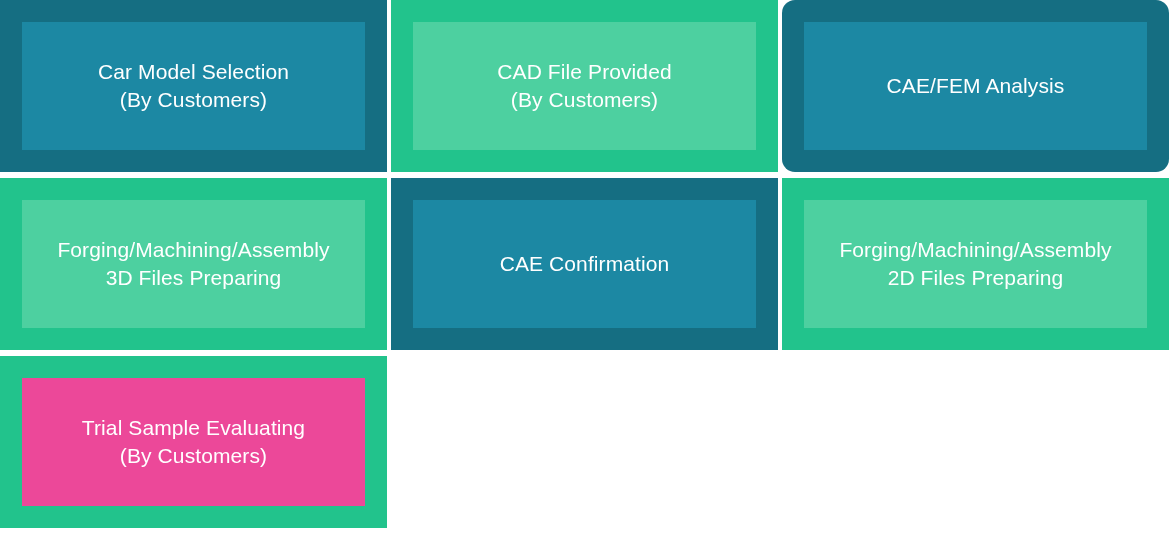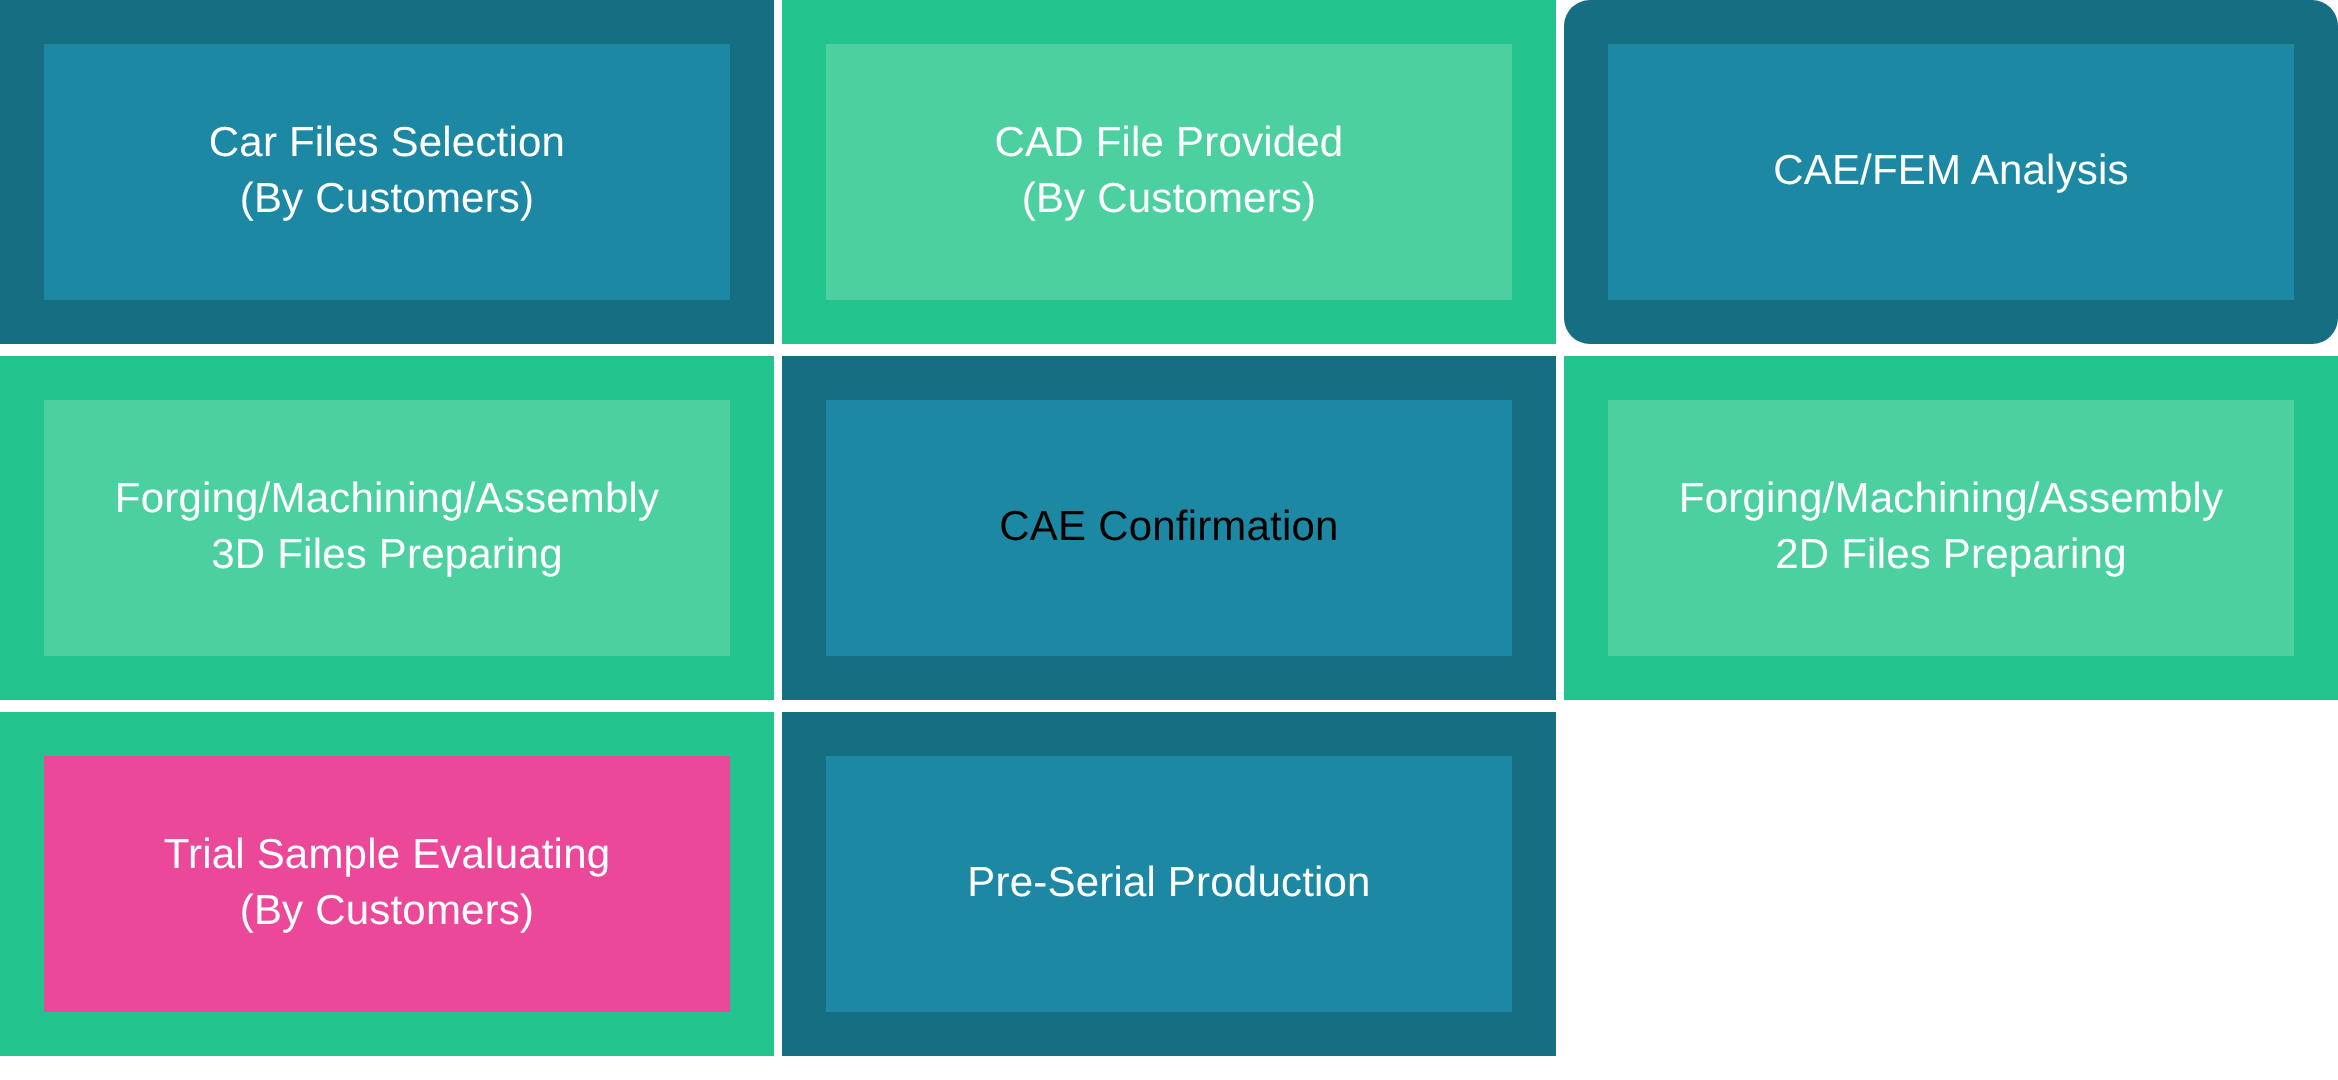--- a/index.html
+++ b/index.html
@@ -64,21 +64,21 @@
     padding: 0 8px;
   }
 </style>
 </head>
 <body>
 
 <div id="flow-grid" style="background: rgb(255, 255, 255);">
 
   <div class="flow-cell teal" style="background: rgb(21, 110, 130);">
     <div class="inner-box teal-inner" style="background: rgb(28, 136, 163);">
-      <span class="cell-label" style="color: rgb(255, 255, 255);">Car Files Selection
+      <span class="cell-label" style="color: rgb(255, 255, 255);">Car Model Selection
 (By Customers)</span>
     </div>
   </div>
 
   <div class="flow-cell green" style="background: rgb(34, 195, 140);">
     <div class="inner-box green-inner" style="background: rgb(77, 208, 160);">
       <span class="cell-label" style="color: rgb(255, 255, 255);">CAD File Provided
 (By Customers)</span>
     </div>
   </div>
@@ -91,38 +91,33 @@
 
   <div class="flow-cell green" style="background: rgb(34, 195, 140);">
     <div class="inner-box green-inner" style="background: rgb(77, 208, 160);">
       <span class="cell-label" style="color: rgb(255, 255, 255);">Forging/Machining/Assembly
 3D Files Preparing</span>
     </div>
   </div>
 
   <div class="flow-cell teal" style="background: rgb(21, 110, 130);">
     <div class="inner-box teal-inner" style="background: rgb(28, 136, 163);">
-      <span class="cell-label" style="color: #000000;">CAE Confirmation</span>
+      <span class="cell-label" style="color: #ffffff;">CAE Confirmation</span>
     </div>
   </div>
 
   <div class="flow-cell green" style="background: rgb(34, 195, 140);">
     <div class="inner-box green-inner" style="background: rgb(77, 208, 160);">
       <span class="cell-label" style="color: rgb(255, 255, 255);">Forging/Machining/Assembly
 2D Files Preparing</span>
     </div>
   </div>
 
 
   <div class="flow-cell green" style="background: rgb(34, 195, 140);">
     <div class="inner-box green-inner" style="background: #ec4899;">
       <span class="cell-label" style="color: rgb(255, 255, 255);">Trial Sample Evaluating
 (By Customers)</span>
     </div>
   </div>
 
-  <div class="flow-cell teal" style="background: rgb(21, 110, 130);">
-    <div class="inner-box teal-inner" style="background: rgb(28, 136, 163);">
-      <span class="cell-label" style="color: rgb(255, 255, 255);">Pre-Serial Production</span>
-    </div>
-  </div>
 
 </div>
 
 </body></html>

